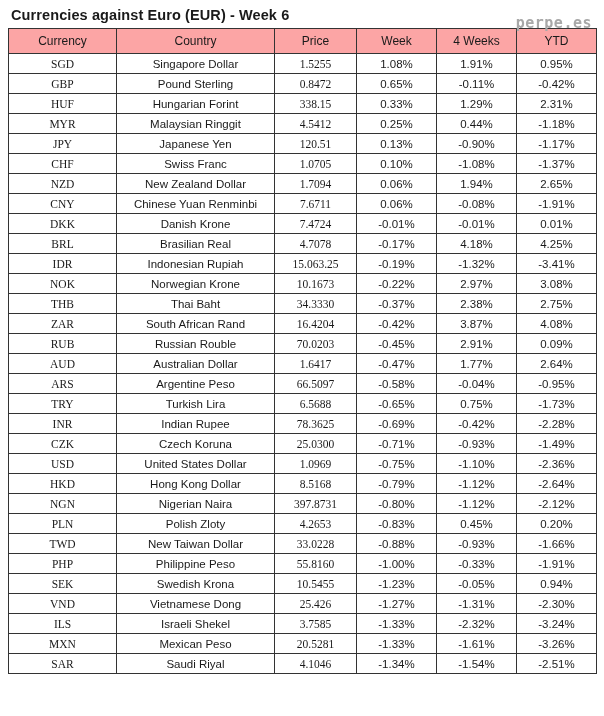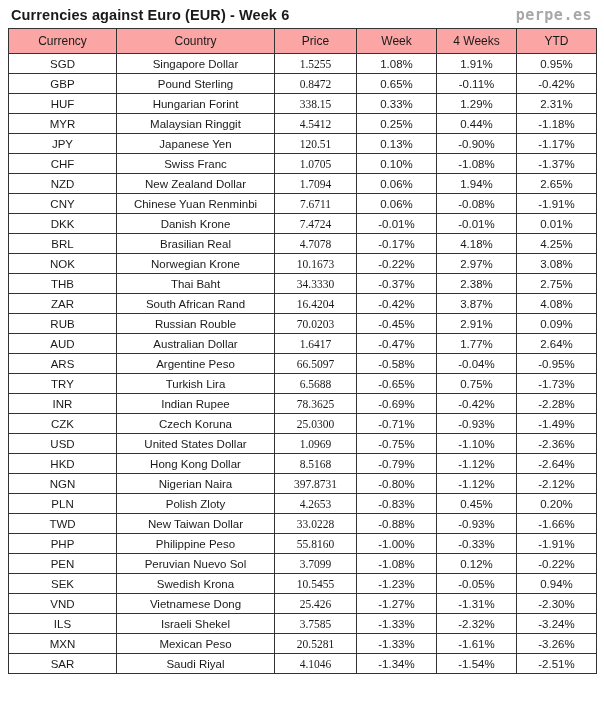--- a/index.html
+++ b/index.html
@@ -28,21 +28,21 @@
     font-size: 14.5px;
     font-weight: bold;
     color: #1a1a1a;
     letter-spacing: 0.1px;
     padding-left: 3px;
     line-height: 22px;
   }
   .watermark {
     position: absolute;
     right: 4px;
-    top: 2px;
+    top: 10px;
     font-family: "DejaVu Sans Mono", monospace;
     font-size: 15px;
     font-weight: bold;
     color: #a8a8a8;
     letter-spacing: 0.5px;
   }
   table.fx {
     border-collapse: collapse;
     width: 588px;
     table-layout: fixed;
@@ -64,20 +64,21 @@
   col.c-cur { width: 108px; }
   col.c-country { width: 158px; }
   col.c-price { width: 82px; }
   col.c-week { width: 80px; }
   col.c-4weeks { width: 80px; }
   col.c-ytd { width: 80px; }
 
   td.cur {
     text-align: center;
     color: #3b3b3b;
+    font-family: Liberation Serif, serif;
   }
   td.country {
     text-align: center;
     color: #1a1a1a;
   }
   td.price {
     text-align: center;
     font-family: Liberation Serif, serif;
   }
   td.num {
@@ -191,20 +192,28 @@
         </tr>
         <tr>
           <td class="cur">BRL</td>
           <td class="country">Brasilian Real</td>
           <td class="price">4.7078</td>
           <td class="num neg">-0.17%</td>
           <td class="num pos">4.18%</td>
           <td class="num pos">4.25%</td>
         </tr>
         <tr>
+          <td class="cur">IDR</td>
+          <td class="country">Indonesian Rupiah</td>
+          <td class="price">15.063.25</td>
+          <td class="num neg">-0.19%</td>
+          <td class="num neg">-1.32%</td>
+          <td class="num neg">-3.41%</td>
+        </tr>
+        <tr>
           <td class="cur">NOK</td>
           <td class="country">Norwegian Krone</td>
           <td class="price">10.1673</td>
           <td class="num neg">-0.22%</td>
           <td class="num pos">2.97%</td>
           <td class="num pos">3.08%</td>
         </tr>
         <tr>
           <td class="cur">THB</td>
           <td class="country">Thai Baht</td>
@@ -311,28 +320,20 @@
         </tr>
         <tr>
           <td class="cur">PHP</td>
           <td class="country">Philippine Peso</td>
           <td class="price">55.8160</td>
           <td class="num neg">-1.00%</td>
           <td class="num neg">-0.33%</td>
           <td class="num neg">-1.91%</td>
         </tr>
         <tr>
-          <td class="cur">PEN</td>
-          <td class="country">Peruvian Nuevo Sol</td>
-          <td class="price">3.7099</td>
-          <td class="num neg">-1.08%</td>
-          <td class="num pos">0.12%</td>
-          <td class="num neg">-0.22%</td>
-        </tr>
-        <tr>
           <td class="cur">SEK</td>
           <td class="country">Swedish Krona</td>
           <td class="price">10.5455</td>
           <td class="num neg">-1.23%</td>
           <td class="num neg">-0.05%</td>
           <td class="num pos">0.94%</td>
         </tr>
         <tr>
           <td class="cur">VND</td>
           <td class="country">Vietnamese Dong</td>

